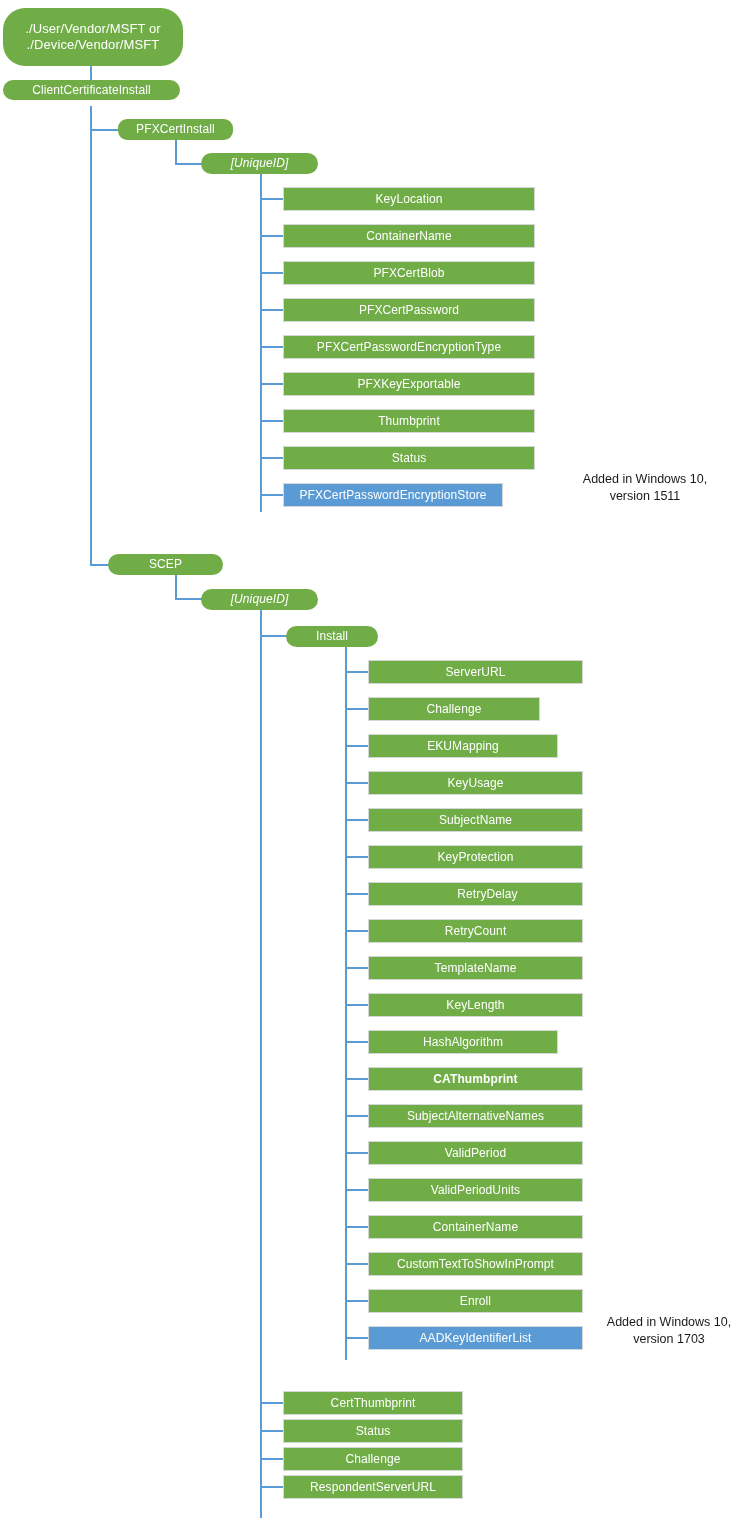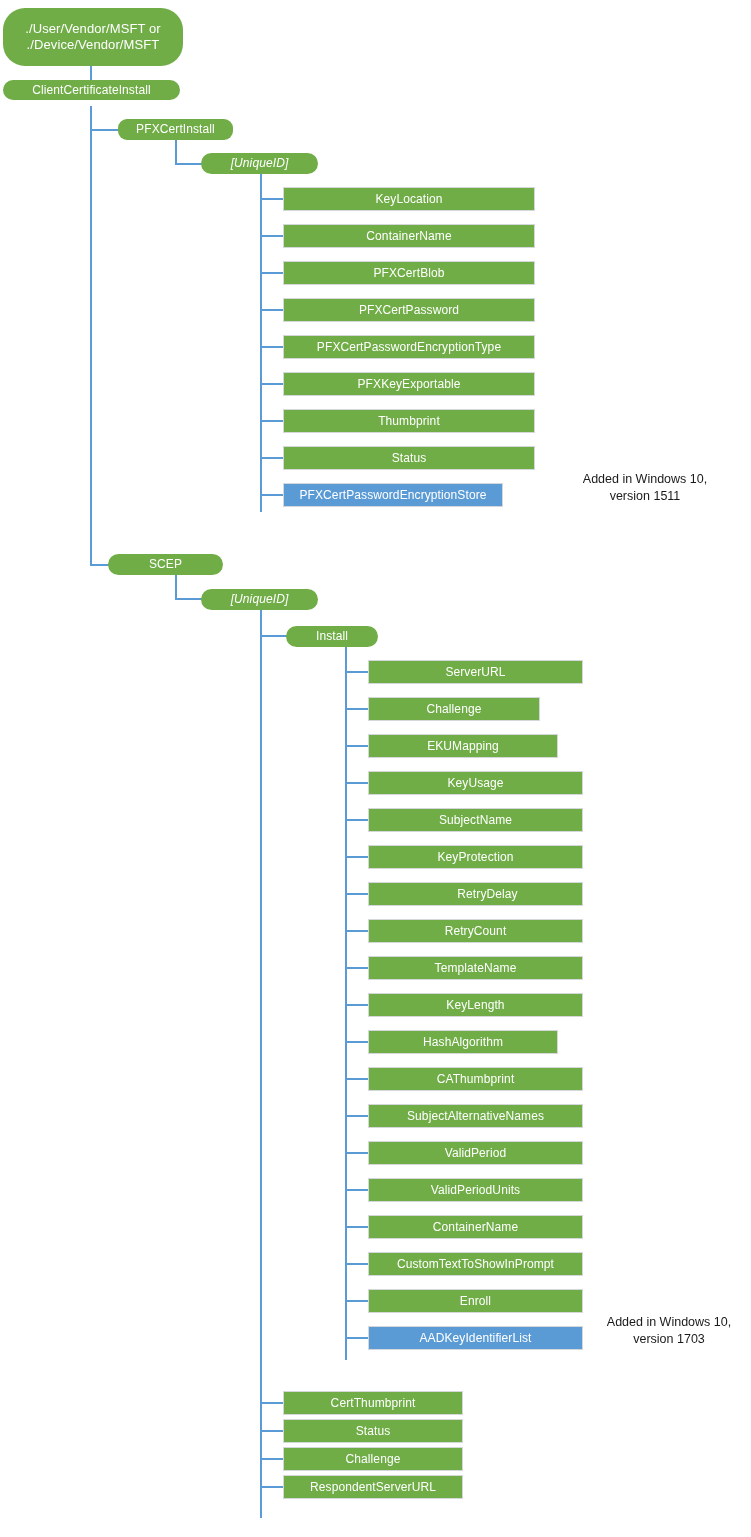--- a/index.html
+++ b/index.html
@@ -138,21 +138,21 @@
       <div class="node" style="left: 368px; top: 882px; width: 215px; height: 24px; padding-left: 28px;">RetryDelay</div>
       <div class="conn hline" style="left: 345px; top: 930px; width: 23px;"></div>
       <div class="node" style="left: 368px; top: 919px; width: 215px; height: 24px;">RetryCount</div>
       <div class="conn hline" style="left: 345px; top: 967px; width: 23px;"></div>
       <div class="node" style="left: 368px; top: 956px; width: 215px; height: 24px;">TemplateName</div>
       <div class="conn hline" style="left: 345px; top: 1004px; width: 23px;"></div>
       <div class="node" style="left: 368px; top: 993px; width: 215px; height: 24px;">KeyLength</div>
       <div class="conn hline" style="left: 345px; top: 1041px; width: 23px;"></div>
       <div class="node" style="left: 368px; top: 1030px; width: 190px; height: 24px;">HashAlgorithm</div>
       <div class="conn hline" style="left: 345px; top: 1078px; width: 23px;"></div>
-      <div class="node" style="left: 368px; top: 1067px; width: 215px; height: 24px;">CAThumbprint</div>
+      <div class="node" style="left: 368px; top: 1067px; width: 215px; height: 24px; font-weight: bold;">CAThumbprint</div>
       <div class="conn hline" style="left: 345px; top: 1115px; width: 23px;"></div>
       <div class="node" style="left: 368px; top: 1104px; width: 215px; height: 24px;">SubjectAlternativeNames</div>
       <div class="conn hline" style="left: 345px; top: 1152px; width: 23px;"></div>
       <div class="node" style="left: 368px; top: 1141px; width: 215px; height: 24px;">ValidPeriod</div>
       <div class="conn hline" style="left: 345px; top: 1189px; width: 23px;"></div>
       <div class="node" style="left: 368px; top: 1178px; width: 215px; height: 24px;">ValidPeriodUnits</div>
       <div class="conn hline" style="left: 345px; top: 1226px; width: 23px;"></div>
       <div class="node" style="left: 368px; top: 1215px; width: 215px; height: 24px;">ContainerName</div>
       <div class="conn hline" style="left: 345px; top: 1263px; width: 23px;"></div>
       <div class="node" style="left: 368px; top: 1252px; width: 215px; height: 24px;">CustomTextToShowInPrompt</div>

